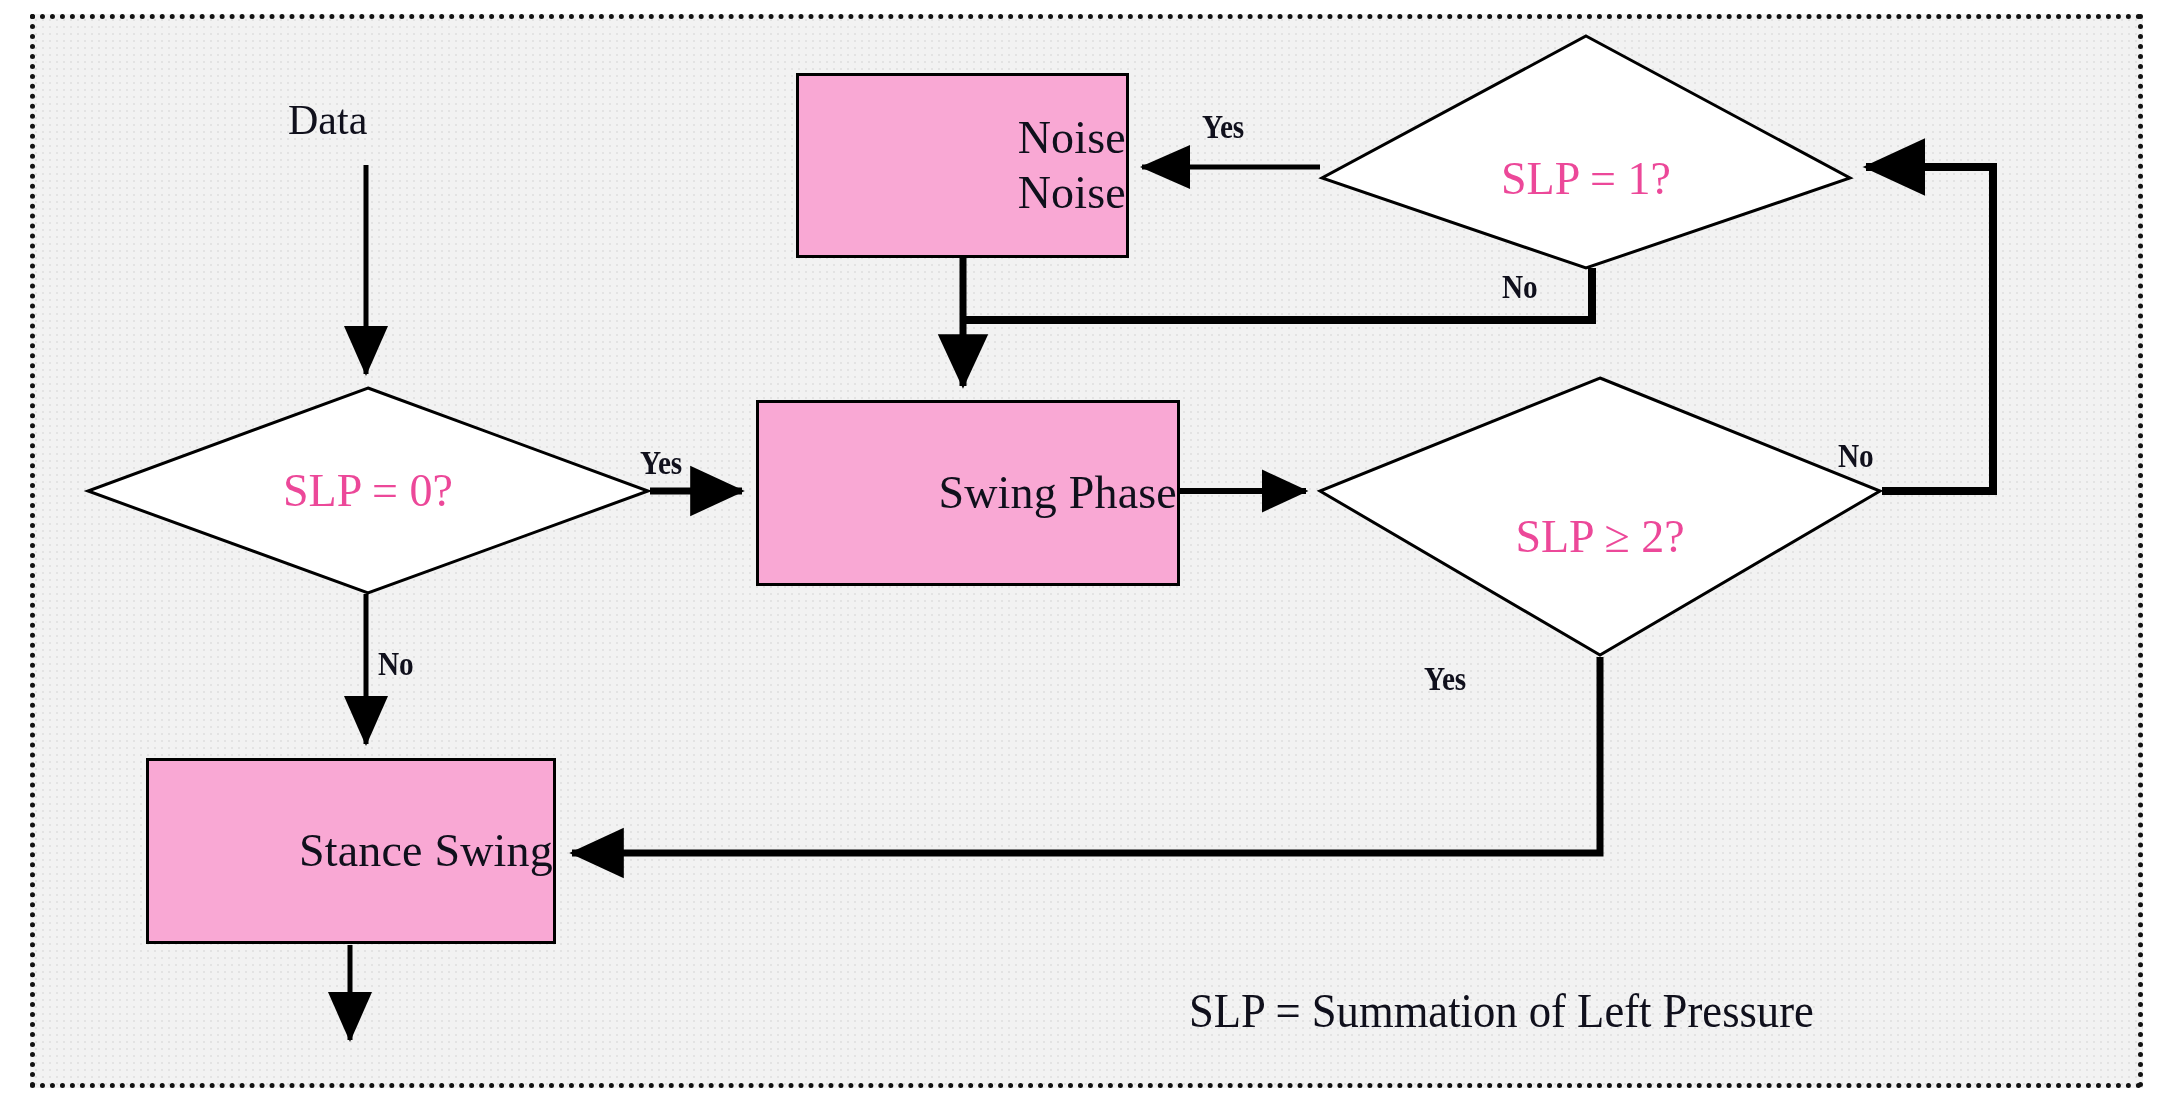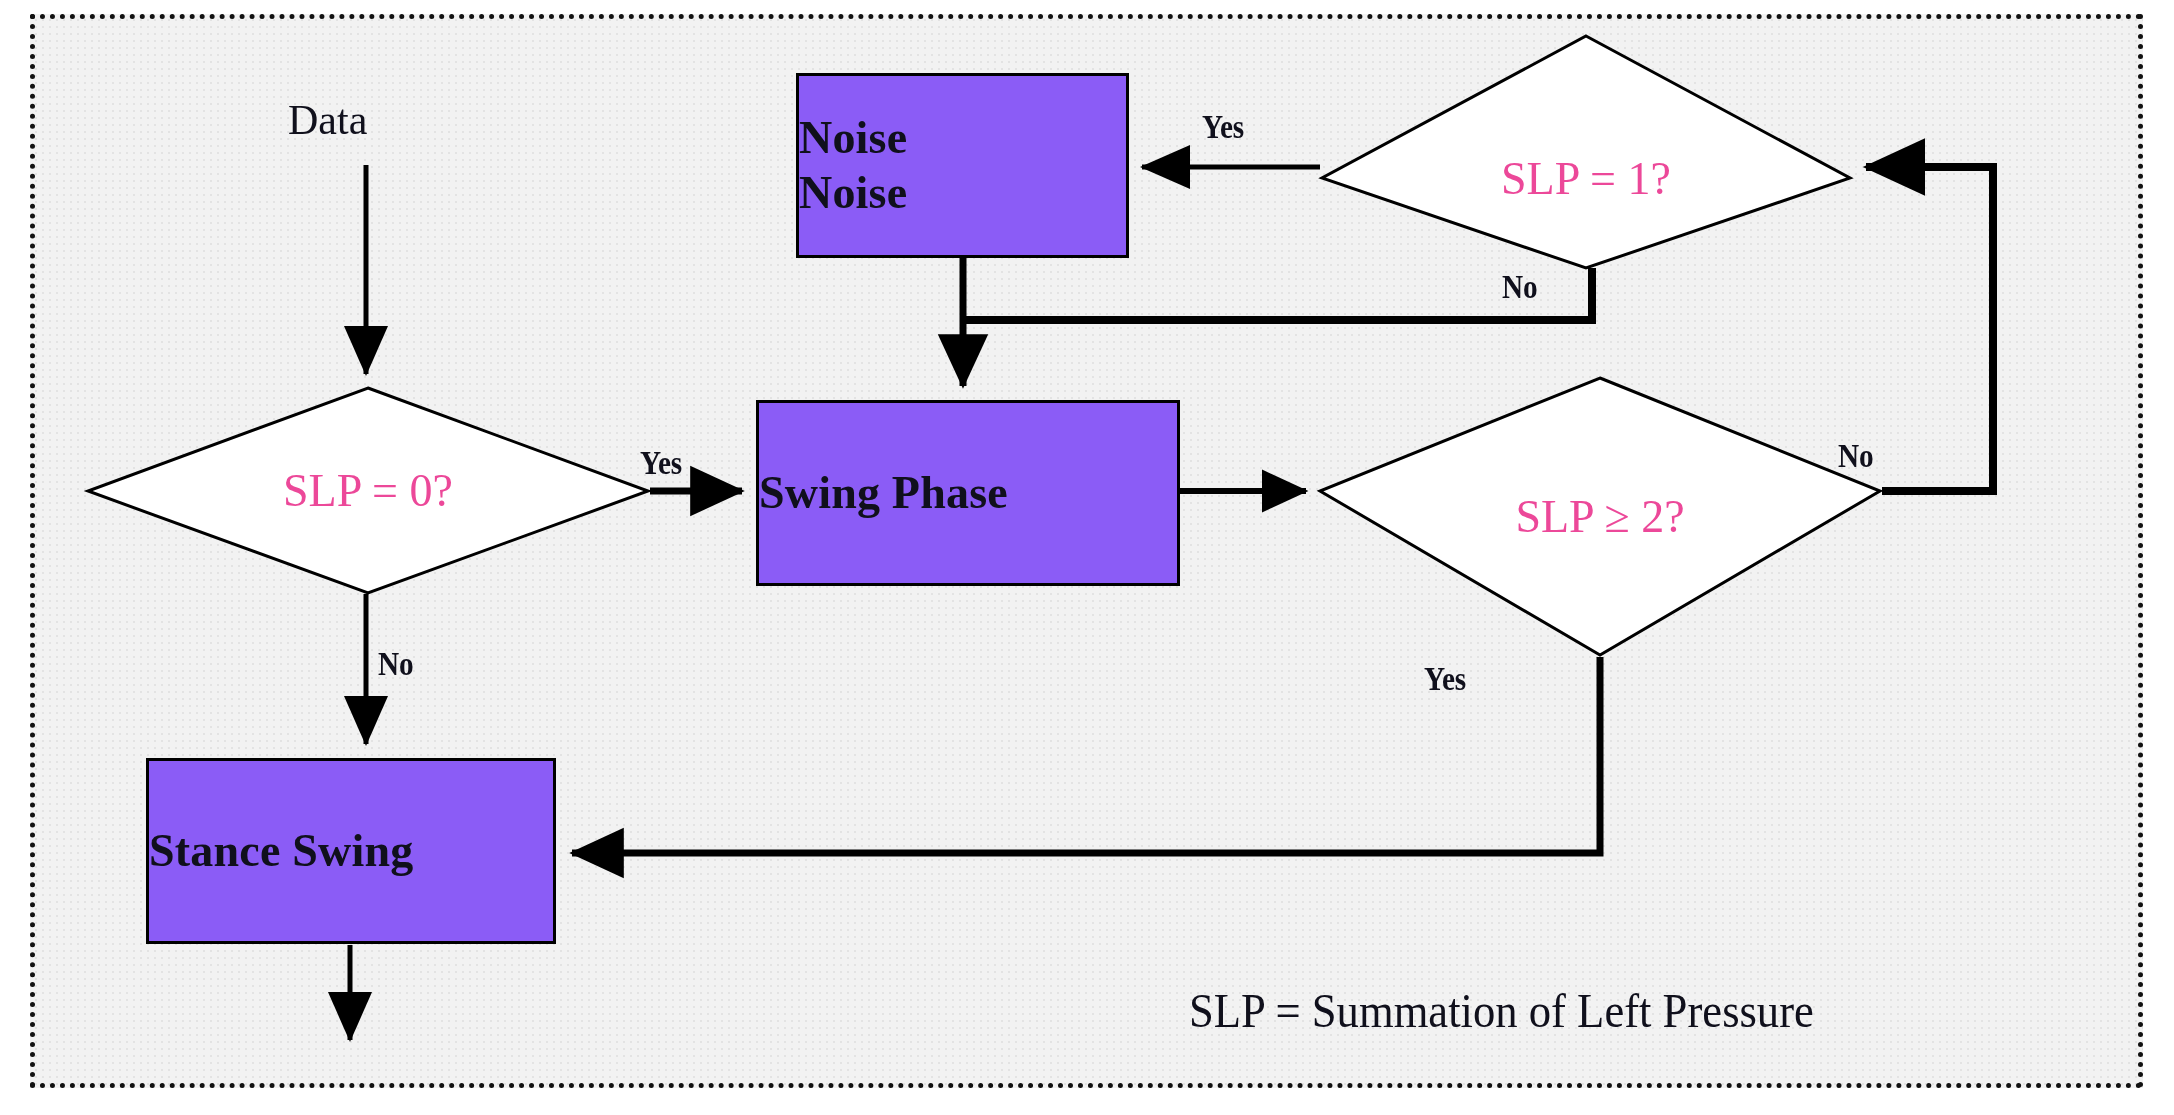--- a/index.html
+++ b/index.html
@@ -31,51 +31,50 @@
   }
   .svg-layer {
     position: absolute;
     left: 0; top: 0;
     width: 2174px;
     height: 1115px;
   }
   
   .node-box {
     position: absolute;
-    background: #8b5cf6;
+    background: #f9a8d4;
     border: 3px solid #000000;
     box-sizing: border-box;
     display: flex;
     align-items: center;
-    justify-content: flex-start;
+    justify-content: flex-end;
     text-align: center;
     color: #10101c;
     font-size: 46px;
     line-height: 1.18;
     letter-spacing: 0.2px;
-    font-weight: bold;
   }
   #node-noise-remove { left: 796px; top: 73px;  width: 333px; height: 185px; }
   #node-swing-phase  { left: 756px; top: 400px; width: 424px; height: 186px; }
   #node-stance-phase { left: 146px; top: 758px; width: 410px; height: 186px; }
 
   
   .diamond-label {
     position: absolute;
     display: flex;
     align-items: center;
     justify-content: center;
     color: #ec4899;
     font-size: 46px;
     white-space: nowrap;
     pointer-events: none;
   }
   #label-slp0 { left: 88px;  top: 388px; width: 560px; height: 205px; }
   #label-slp1 { left: 1322px; top: 88px;  width: 528px; height: 180px; }
-  #label-slp2 { left: 1320px; top: 378px; width: 560px; height: 277px; }
+  #label-slp2 { left: 1320px; top: 398px; width: 560px; height: 277px; }
 
   
   .free-text {
     position: absolute;
     color: #10101c;
     white-space: nowrap;
   }
   .edge-label {
     font-weight: bold;
     font-size: 34px;

